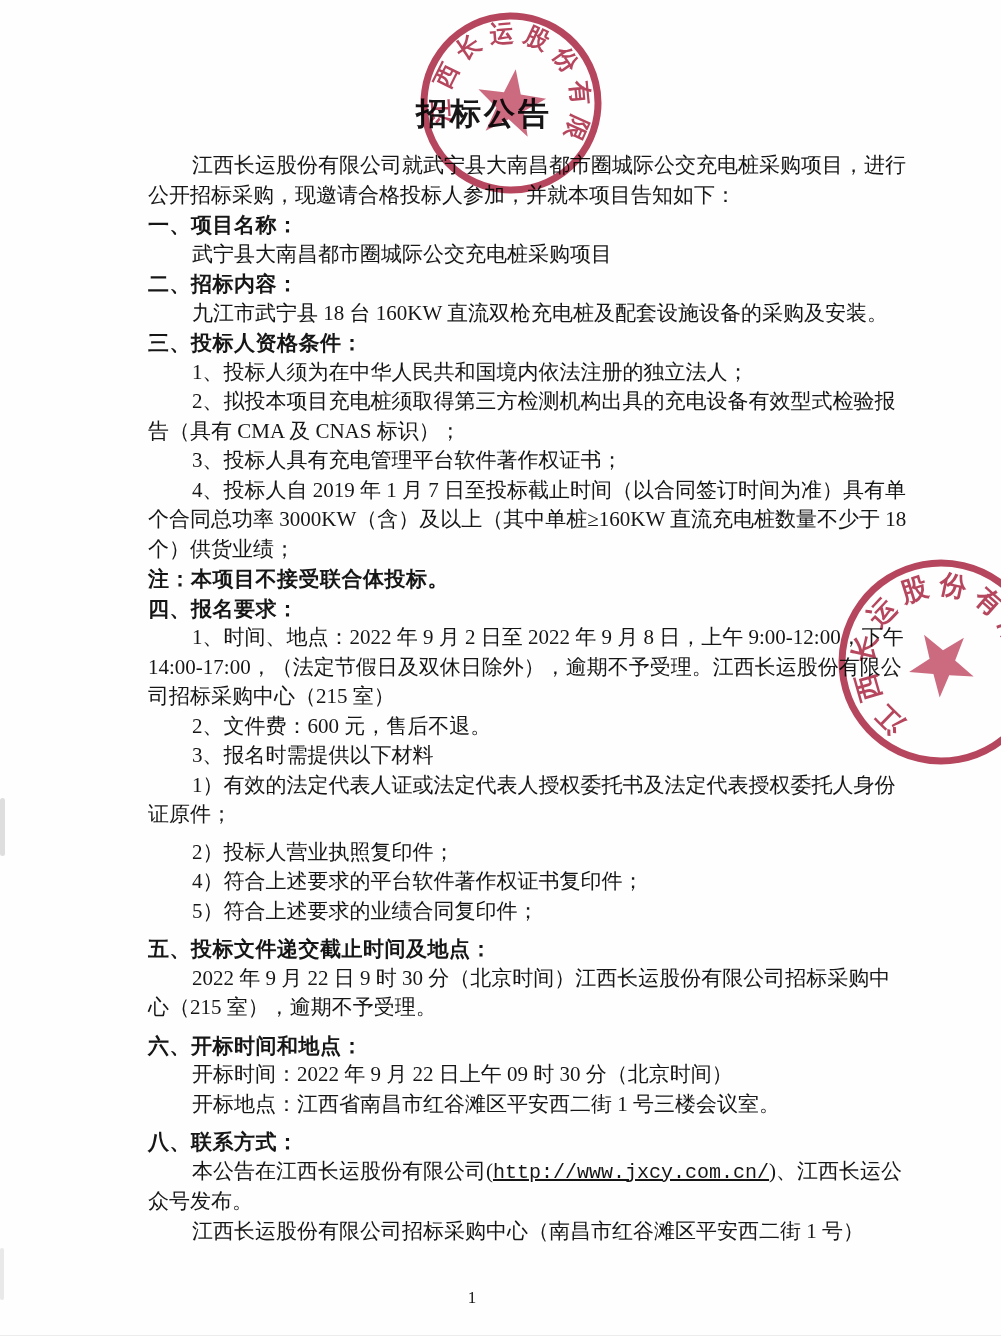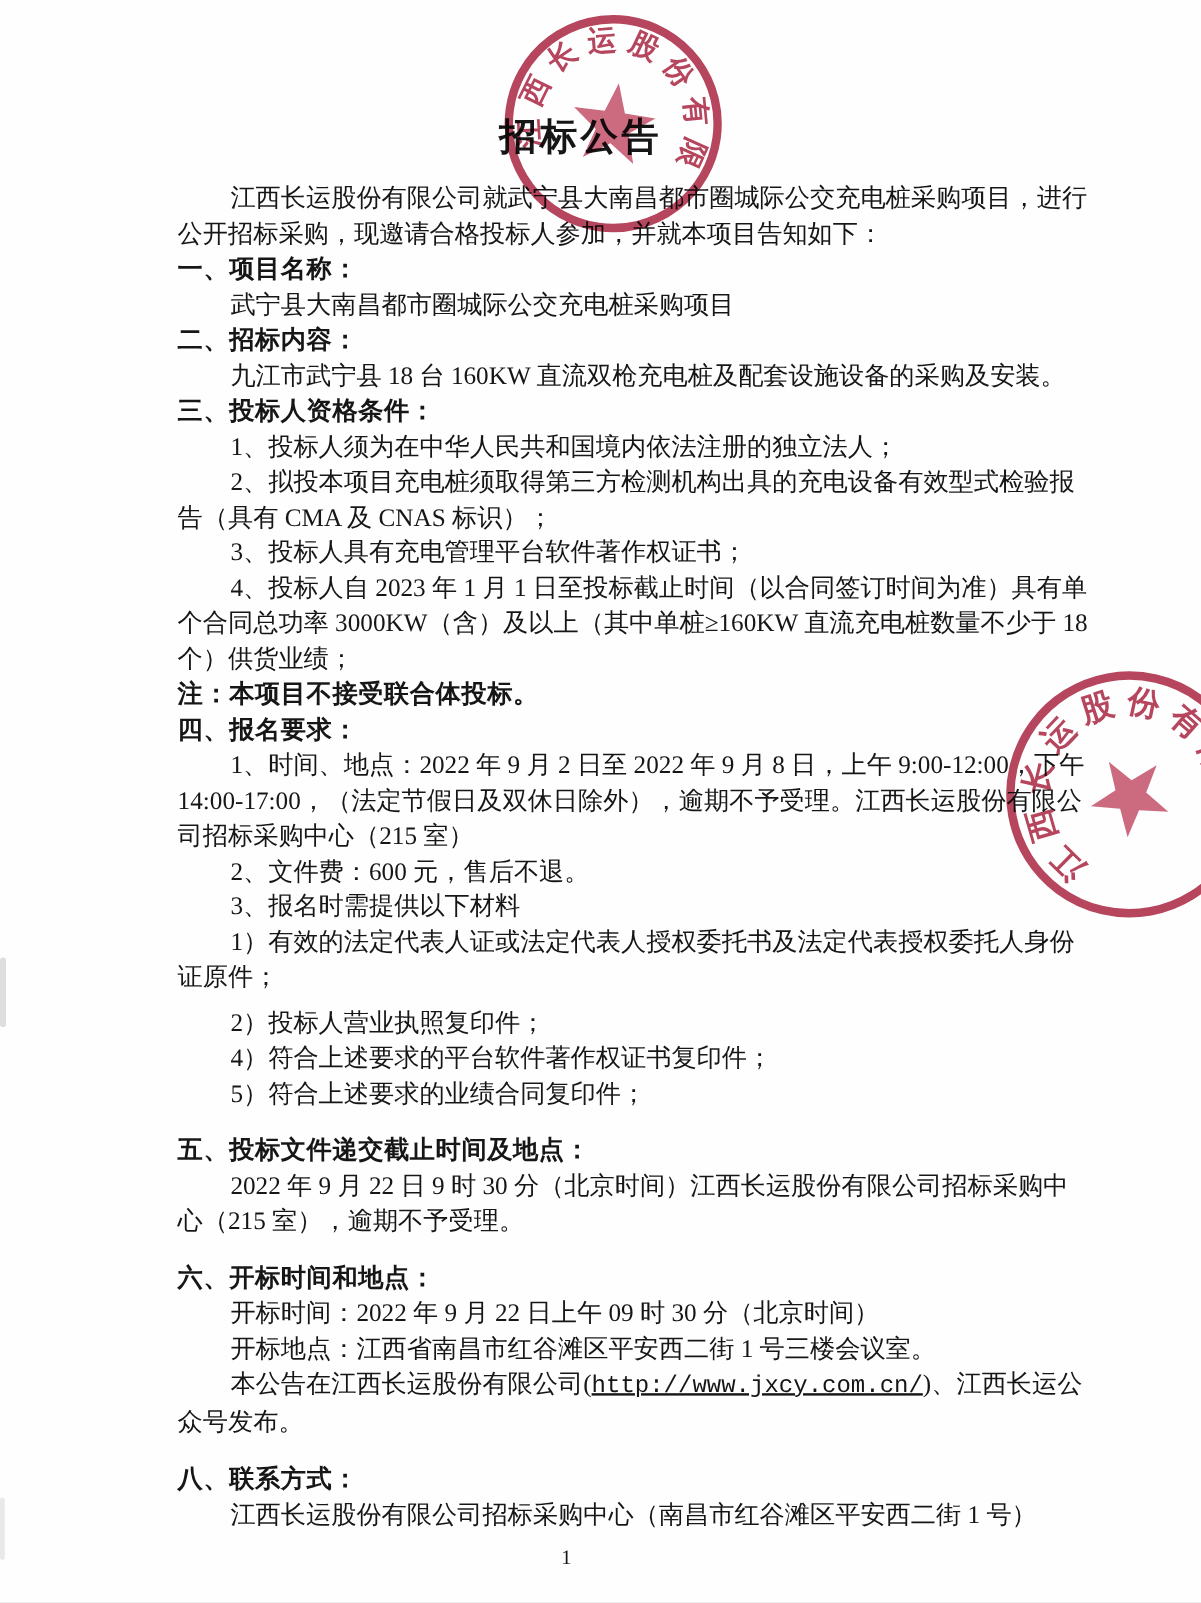--- a/index.html
+++ b/index.html
@@ -37,21 +37,21 @@
     font-family:"Liberation Serif","DejaVu Serif",serif;
   }
   .blk{margin:0;}
   .p{text-indent:44px;}
   .h{
     font-family:"Liberation Sans","DejaVu Sans",sans-serif;
     font-weight:bold;
     text-indent:0;
     letter-spacing:.5px;
   }
-  .sp{margin-top:18px;}
+  .sp{margin-top:8px;}
   .gap{margin-top:8px;}
   .url{
     font-family:"Liberation Mono","DejaVu Sans Mono",monospace;
     text-decoration:underline;
     font-size:20px;
   }
   .pageno{
     position:absolute;
     left:462px;top:1288px;
     width:20px;
@@ -114,36 +114,36 @@
 
     <div class="blk p">江西长运股份有限公司就武宁县大南昌都市圈城际公交充电桩采购项目，进行公开招标采购，现邀请合格投标人参加，并就本项目告知如下：</div>
     <div class="blk h">一、项目名称：</div>
     <div class="blk p">武宁县大南昌都市圈城际公交充电桩采购项目</div>
     <div class="blk h">二、招标内容：</div>
     <div class="blk p">九江市武宁县 18 台 160KW 直流双枪充电桩及配套设施设备的采购及安装。</div>
     <div class="blk h">三、投标人资格条件：</div>
     <div class="blk p">1、投标人须为在中华人民共和国境内依法注册的独立法人；</div>
     <div class="blk p">2、拟投本项目充电桩须取得第三方检测机构出具的充电设备有效型式检验报告（具有 CMA 及 CNAS 标识）；</div>
     <div class="blk p">3、投标人具有充电管理平台软件著作权证书；</div>
-    <div class="blk p">4、投标人自 2023 年 1 月 1 日至投标截止时间（以合同签订时间为准）具有单个合同总功率 3000KW（含）及以上（其中单桩≥160KW 直流充电桩数量不少于 18 个）供货业绩；</div>
+    <div class="blk p">4、投标人自 2019 年 1 月 7 日至投标截止时间（以合同签订时间为准）具有单个合同总功率 3000KW（含）及以上（其中单桩≥160KW 直流充电桩数量不少于 18 个）供货业绩；</div>
     <div class="blk h">注：本项目不接受联合体投标。</div>
     <div class="blk h">四、报名要求：</div>
     <div class="blk p">1、时间、地点：2022 年 9 月 2 日至 2022 年 9 月 8 日，上午 9:00-12:00，下午 14:00-17:00，（法定节假日及双休日除外），逾期不予受理。江西长运股份有限公司招标采购中心（215 室）</div>
     <div class="blk p">2、文件费：600 元，售后不退。</div>
     <div class="blk p">3、报名时需提供以下材料</div>
     <div class="blk p">1）有效的法定代表人证或法定代表人授权委托书及法定代表授权委托人身份证原件；</div>
     <div class="blk p gap">2）投标人营业执照复印件；</div>
     <div class="blk p">4）符合上述要求的平台软件著作权证书复印件；</div>
     <div class="blk p">5）符合上述要求的业绩合同复印件；</div>
     <div class="blk h sp">五、投标文件递交截止时间及地点：</div>
     <div class="blk p">2022 年 9 月 22 日 9 时 30 分（北京时间）江西长运股份有限公司招标采购中心（215 室），逾期不予受理。</div>
     <div class="blk h sp">六、开标时间和地点：</div>
     <div class="blk p">开标时间：2022 年 9 月 22 日上午 09 时 30 分（北京时间）</div>
     <div class="blk p">开标地点：江西省南昌市红谷滩区平安西二街 1 号三楼会议室。</div>
+    <div class="blk h sp">八、联系方式：</div>
     <div class="blk p">
       <span>本公告在江西长运股份有限公司(</span><span class="url">http://www.jxcy.com.cn/</span><span>)、江西长运公众号发布。</span>
     </div>
-    <div class="blk h sp">八、联系方式：</div>
     <div class="blk p">江西长运股份有限公司招标采购中心（南昌市红谷滩区平安西二街 1 号）</div>
   </div>
 
   <div class="pageno">1</div>
 </div>
 
 </body></html>

